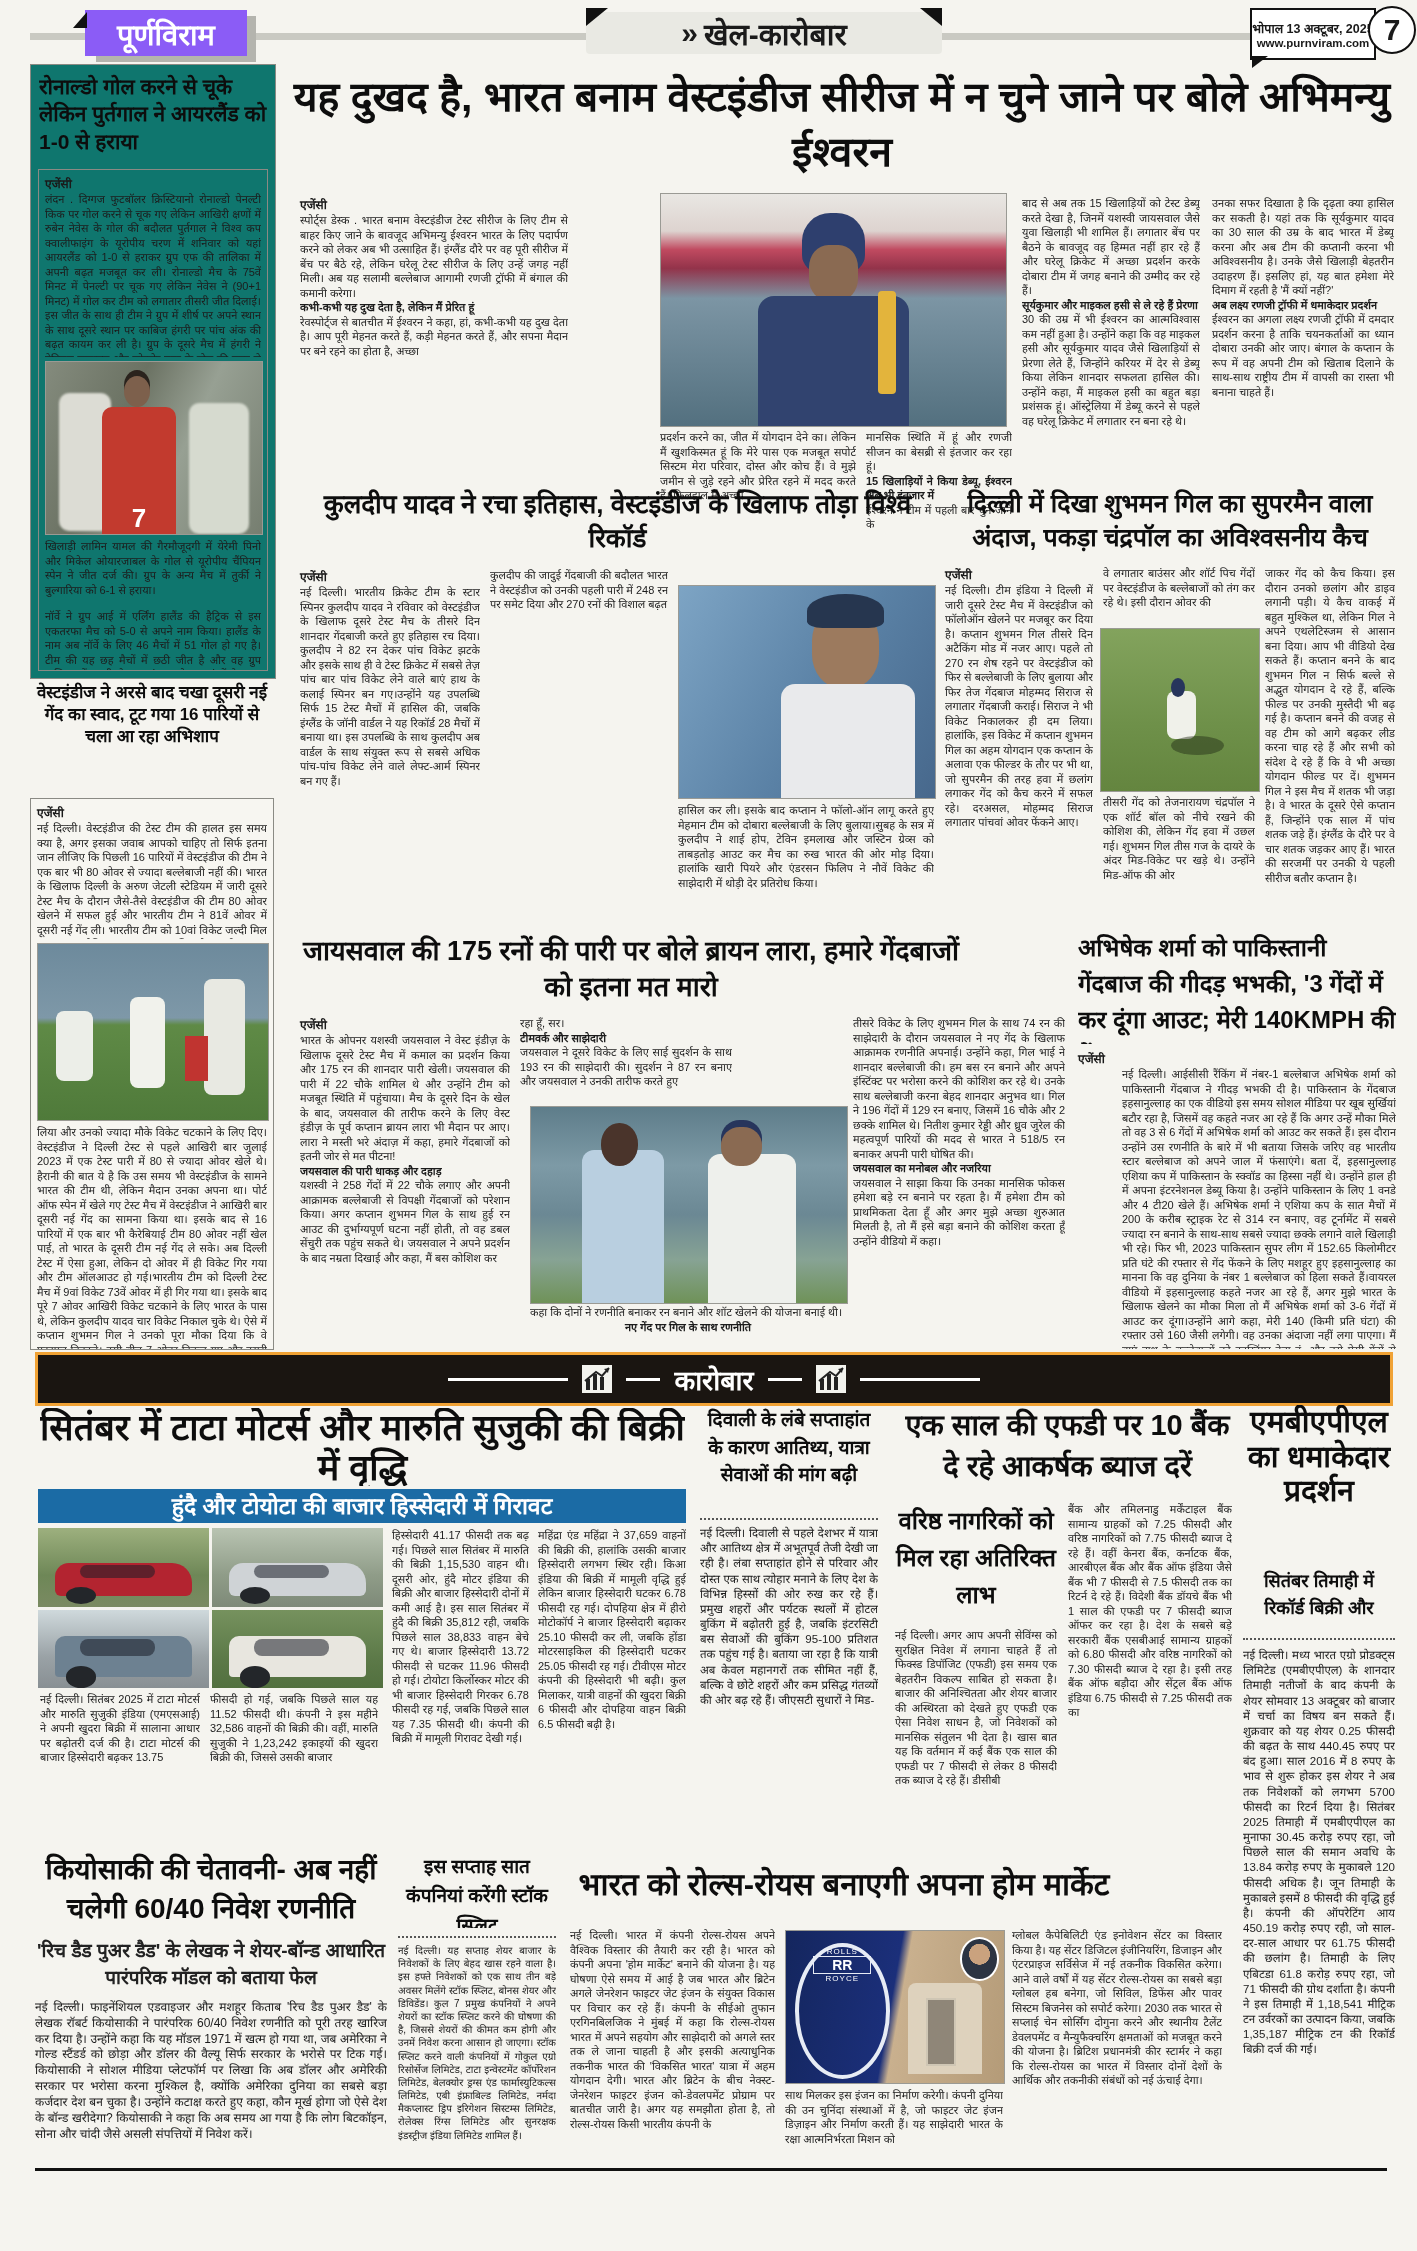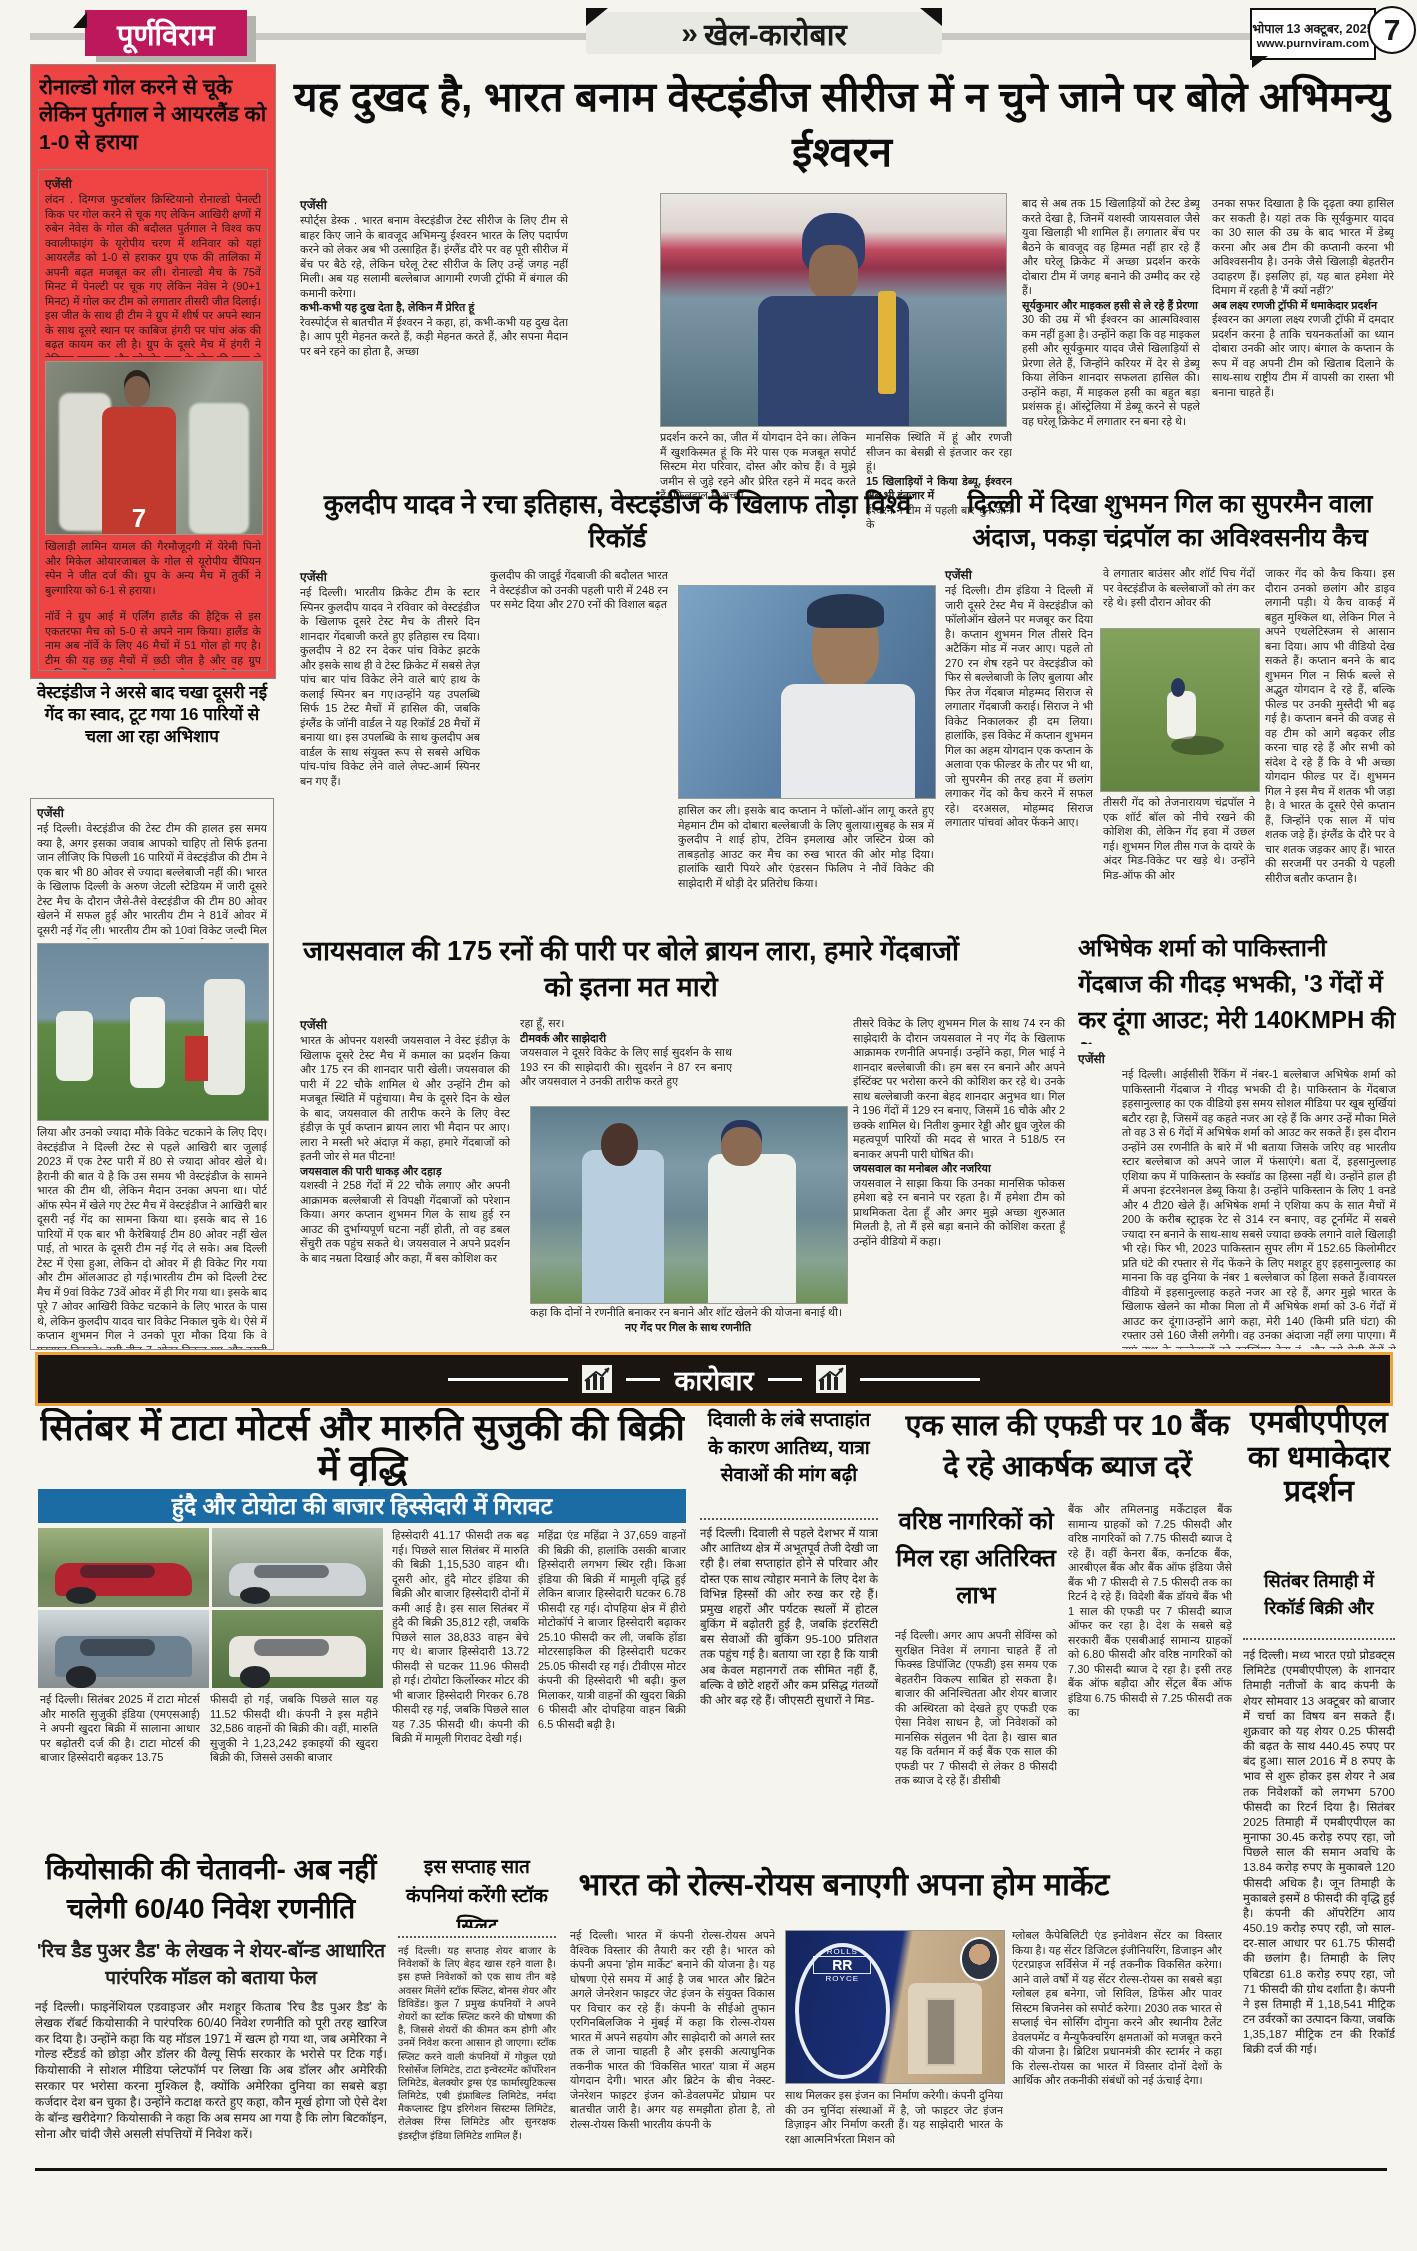--- a/index.html
+++ b/index.html
@@ -22,42 +22,42 @@
   .car-body:after{content:"";position:absolute;left:8%;bottom:-26%;width:22%;height:52%;background:#23262a;border-radius:50%;box-shadow:230% 0 0 #23262a;}
 </style>
 </head>
 <body>
 
 <div id="page">
 
   <div class="abs" style="left:30px;top:33px;width:1357px;height:7px;background:#c9c9c2;"></div>
 
   <div class="abs" style="left:96px;top:16px;width:160px;height:46px;background:#b4b4ae;"></div>
-  <div class="abs" style="left:85px;top:10px;width:162px;height:46px;background:#be185d;color:#fff;display:flex;align-items:center;justify-content:center;font-weight:bold;font-size:29px;">
+  <div class="abs" style="left:85px;top:10px;width:162px;height:46px;background:#8b5cf6;color:#fff;display:flex;align-items:center;justify-content:center;font-weight:bold;font-size:29px;">
     <span>पूर्णविराम</span>
   </div>
   <div class="tri" style="left:73px;top:12px;border-bottom:16px solid #111;border-left:14px solid transparent;"></div>
 
   <div class="abs" style="left:586px;top:12px;width:356px;height:42px;background:#e9e9e3;border-radius:4px;display:flex;align-items:center;justify-content:center;gap:6px;">
     <span style="font-size:30px;font-weight:bold;line-height:1;">»</span>
     <span style="font-size:30px;font-weight:bold;">खेल-कारोबार</span>
   </div>
   <div class="tri" style="left:586px;top:8px;border-top:18px solid #111;border-right:22px solid transparent;"></div>
   <div class="tri" style="left:920px;top:8px;border-top:18px solid #111;border-left:22px solid transparent;"></div>
 
   <div class="abs" style="left:1250px;top:8px;width:122px;height:48px;background:#fff;border:2px solid #111;display:flex;flex-direction:column;align-items:center;justify-content:center;">
     <div style="font-size:12.5px;font-weight:bold;white-space:nowrap;">भोपाल 13 अक्टूबर, 2025</div>
     <div style="font-size:11.5px;font-weight:bold;">www.purnviram.com</div>
   </div>
   <div class="tri" style="left:1252px;top:56px;border-top:12px solid #111;border-right:16px solid transparent;"></div>
   <div class="abs" style="left:1368px;top:6px;width:44px;height:44px;border:2.5px solid #111;border-radius:50%;background:#fff;display:flex;align-items:center;justify-content:center;font-size:30px;font-weight:bold;">
     <span>7</span>
   </div>
 
-  <div class="abs box" style="left:30px;top:64px;width:244px;height:613px;background:#ef4444;">
+  <div class="abs box" style="left:30px;top:64px;width:244px;height:613px;background:#0f766e;">
     <div class="hl" style="margin:8px 8px 6px 8px;font-size:21px;line-height:1.3;">रोनाल्डो गोल करने से चूके लेकिन पुर्तगाल ने आयरलैंड को 1-0 से हराया</div>
     <div class="box" style="position:absolute;left:7px;top:104px;right:7px;bottom:7px;padding:5px 6px;overflow:hidden;">
       <div class="byline">एजेंसी</div>
       <div class="txt" style="height:165px;">लंदन . दिग्गज फुटबॉलर क्रिस्टियानो रोनाल्डो पेनल्टी किक पर गोल करने से चूक गए लेकिन आखिरी क्षणों में रुबेन नेवेस के गोल की बदौलत पुर्तगाल ने विश्व कप क्वालीफाइंग के यूरोपीय चरण में शनिवार को यहां आयरलैंड को 1-0 से हराकर ग्रुप एफ की तालिका में अपनी बढ़त मजबूत कर ली। रोनाल्डो मैच के 75वें मिनट में पेनल्टी पर चूक गए लेकिन नेवेस ने (90+1 मिनट) में गोल कर टीम को लगातार तीसरी जीत दिलाई। इस जीत के साथ ही टीम ने ग्रुप में शीर्ष पर अपने स्थान के साथ दूसरे स्थान पर काबिज हंगरी पर पांच अंक की बढ़त कायम कर ली है। ग्रुप के दूसरे मैच में हंगरी ने डेनियल लुकाक्स और जोम्बोर ग्रूबर के गोल की मदद से आर्मेनिया को 2-0 से हराया। स्पेन ने ग्रुप ई के मैच में जॉर्जिया को 2-0 से हराने के बाद तालिका में शीर्ष पर अपनी स्थिति मजबूत कर ली। बार्सिलोना के</div>
       <div class="photo" style="position:relative;left:0;width:100%;height:172px;margin:4px 0;background:linear-gradient(115deg,#848b7d,#6b7263 35%,#97a093 60%,#767e70);">
         <div class="pr" style="left:6%;top:18%;width:24%;height:80%;background:#dcdcd4;border-radius:10px;filter:blur(1px);"></div>
         <div class="pr" style="left:66%;top:24%;width:28%;height:76%;background:#d6dacf;border-radius:10px;filter:blur(1px);"></div>
         <div class="pr" style="left:36%;top:8%;width:12%;height:18%;background:#7d604c;border-radius:50%;box-shadow:0 -6px 0 #2a231d;"></div>
         <div class="pr" style="left:26%;top:26%;width:34%;height:74%;background:#c23a2e;border-radius:10px 10px 0 0;display:flex;align-items:flex-end;justify-content:center;color:#fff;font-weight:bold;font-size:26px;">
             <span>7</span>

